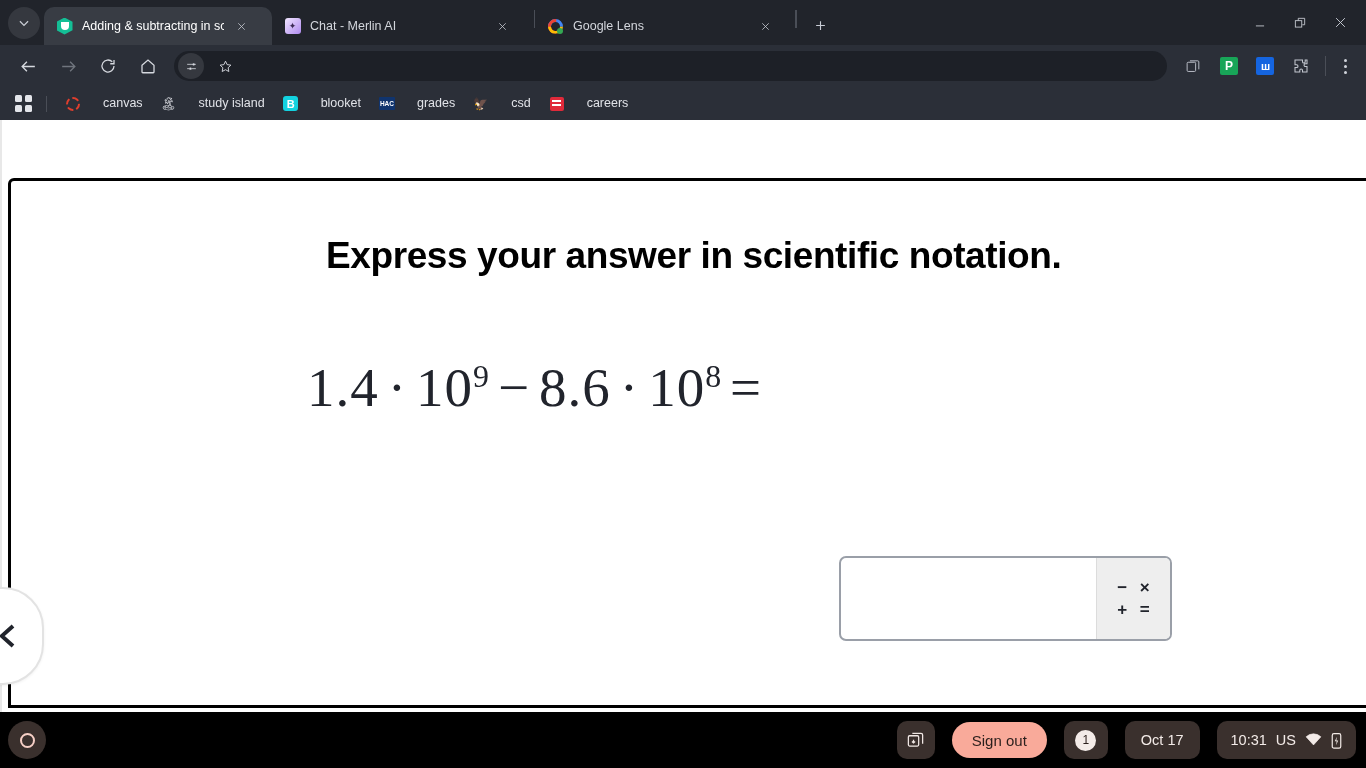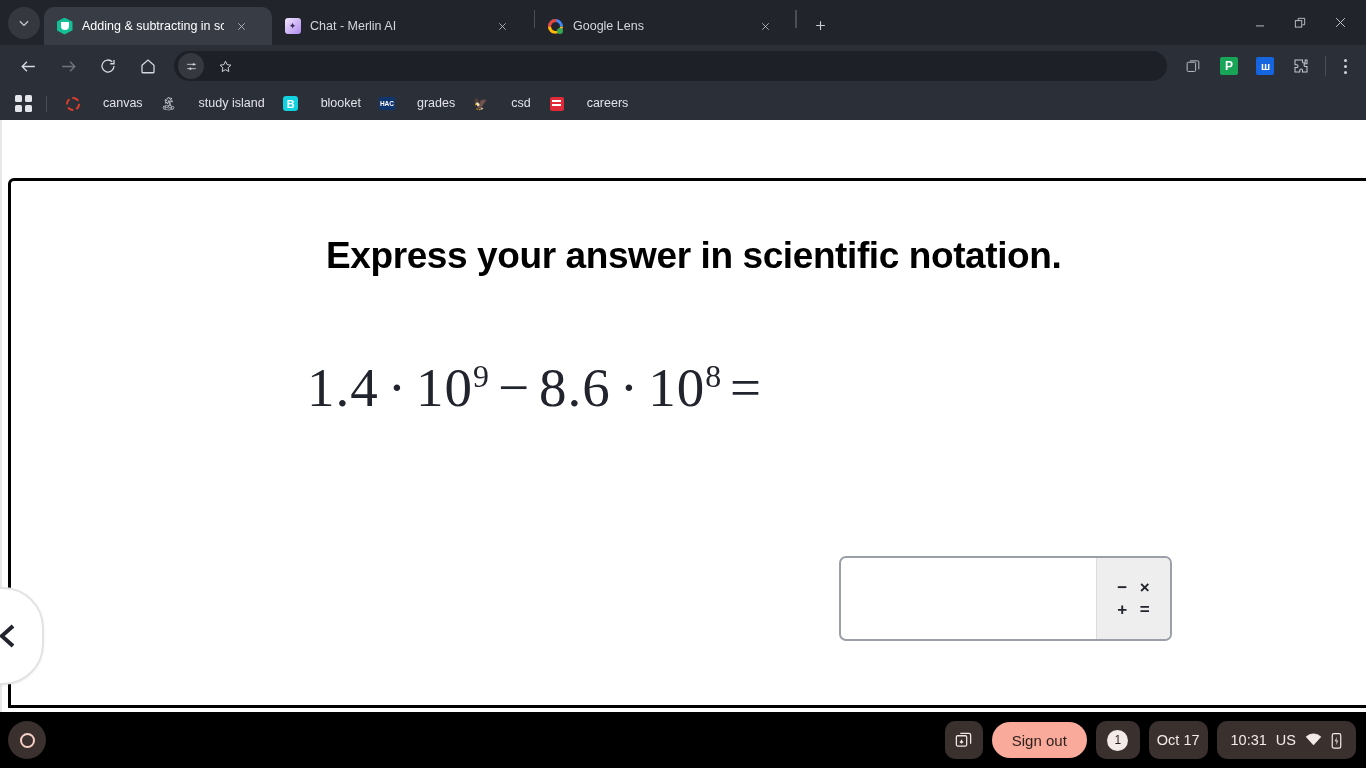--- a/index.html
+++ b/index.html
@@ -331,21 +331,21 @@
     box-shadow: inset 0 0 0 1px #fff; }
   .ico-chrome { width: 34px; height: 34px; border-radius: 50%;
     background: conic-gradient(from -60deg, #ea4335 0deg 120deg, #fbbc05 120deg 240deg, #34a853 240deg 360deg);
     display: flex; align-items: center; justify-content: center; position: relative; }
   .ico-chrome::after { content:""; width: 14px; height: 14px; border-radius: 50%;
     background: #4285f4; border: 2px solid #fff; }
   .active-dot { position: absolute; bottom: -7px; left: 50%; transform: translateX(-50%);
     width: 20px; height: 3px; border-radius: 2px; background: #f2e3d8; }
 
   .shelf-right {
-    margin-left: auto; display: flex; align-items: center; gap: 9px;
+    margin-left: auto; display: flex; align-items: center; gap: 17px;
     padding-right: 10px;
   }
   .shelf-icon-btn {
     width: 38px; height: 38px; border-radius: 10px;
     background: #3a302d;
     display: flex; align-items: center; justify-content: center; flex: none;
   }
   .shelf-icon-btn svg { width: 19px; height: 19px; stroke: #f0e7e4; fill: none; stroke-width: 1.6; }
   .signout-btn {
     height: 36px; border-radius: 18px;
@@ -362,21 +362,21 @@
   .badge-btn i {
     width: 21px; height: 21px; border-radius: 50%; background: #f3ebe8;
     color: #2a1f1c; font-size: 12px;
     display: flex; align-items: center; justify-content: center;
     font-style: normal;
   }
   .date-btn {
     height: 38px; border-radius: 10px; background: #3a302d;
     color: #f3ebe8; font-size: 14.5px;
     display: flex; align-items: center; justify-content: center;
-    padding: 0 8px; flex: none;
+    padding: 0 16px; flex: none;
   }
   .status-btn {
     height: 38px; border-radius: 10px; background: #3a302d;
     color: #f3ebe8; font-size: 14.5px;
     display: flex; align-items: center; gap: 9px;
     padding: 0 14px; flex: none;
   }
   .status-btn svg { stroke: #f3ebe8; fill: #f3ebe8; }
 </style>
 </head>

